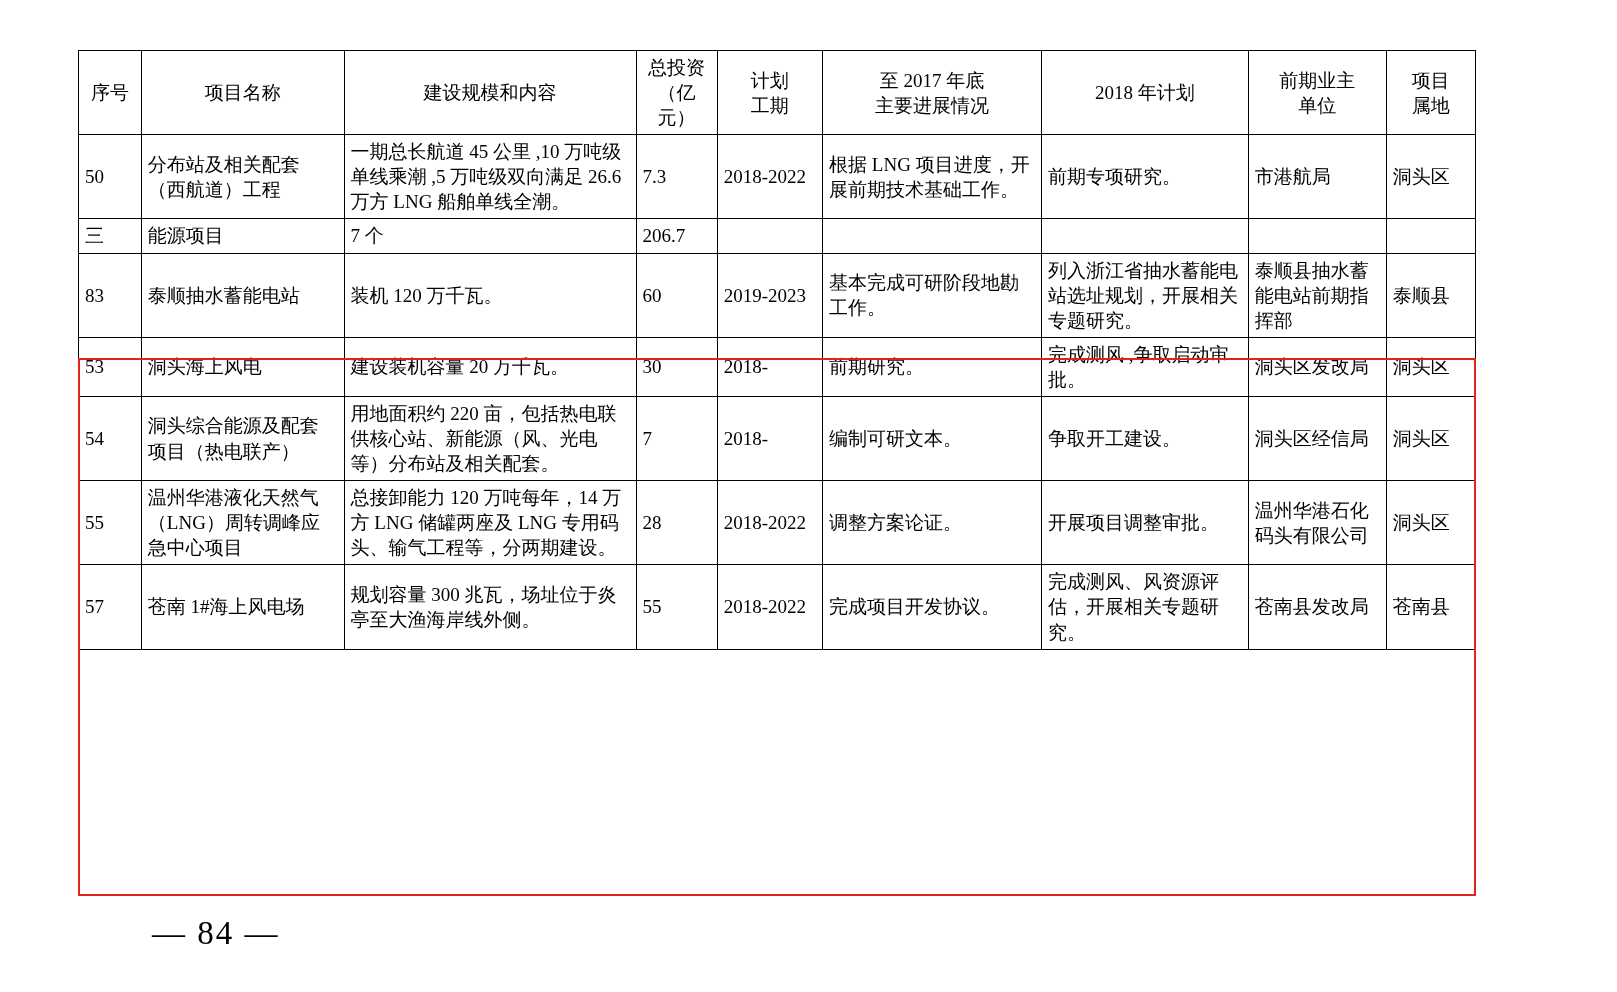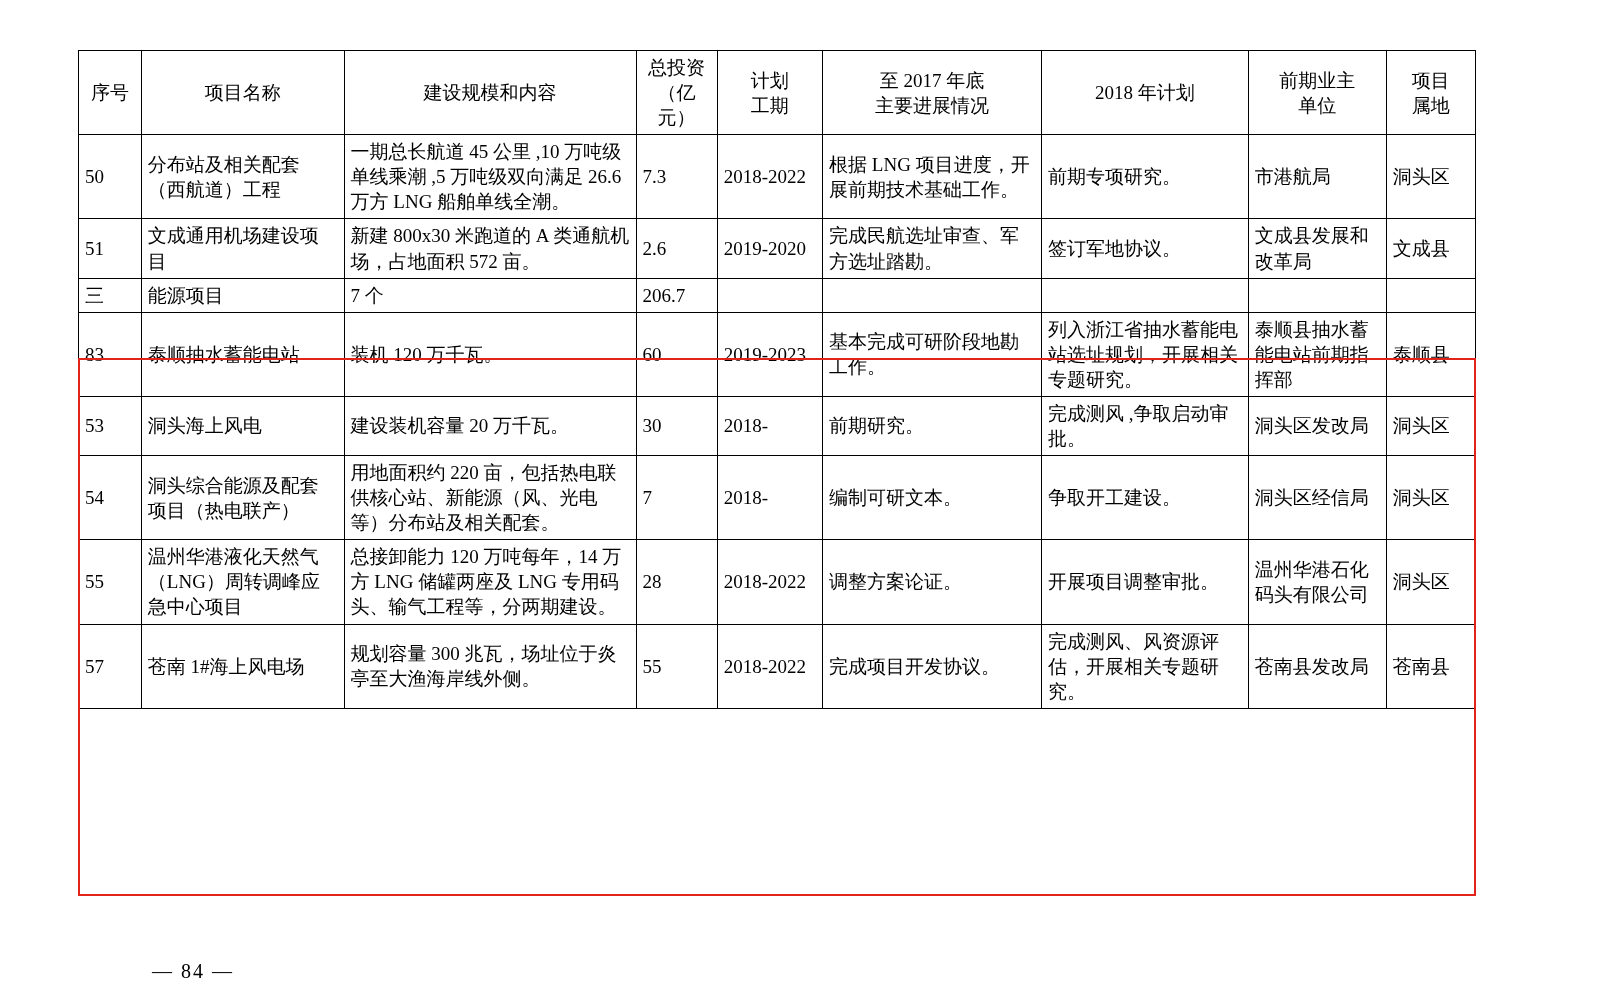--- a/index.html
+++ b/index.html
@@ -63,22 +63,22 @@
     top: 358px;
     width: 1398px;
     height: 538px;
     border: 2px solid #e2231a;
     box-sizing: border-box;
     pointer-events: none;
   }
   .page-number {
     position: absolute;
     left: 152px;
-    top: 960px;
-    font-size: 20px;
+    top: 915px;
+    font-size: 33px;
     letter-spacing: 2px;
     text-align: right;
   }
   .hdr-two-line span { display: block; }
 </style>
 </head>
 <body>
 
 <div class="page">
 
@@ -128,31 +128,20 @@
           <td class="lft">分布站及相关配套（西航道）工程</td>
           <td class="lft">一期总长航道 45 公里 ,10 万吨级单线乘潮 ,5 万吨级双向满足 26.6 万方 LNG 船舶单线全潮。</td>
           <td class="ctr">7.3</td>
           <td class="ctr">2018-2022</td>
           <td class="lft">根据 LNG 项目进度，开展前期技术基础工作。</td>
           <td class="lft">前期专项研究。</td>
           <td class="lft">市港航局</td>
           <td class="ctr">洞头区</td>
         </tr>
         <tr>
-          <td class="ctr">51</td>
-          <td class="lft">文成通用机场建设项目</td>
-          <td class="lft">新建 800x30 米跑道的 A 类通航机场，占地面积 572 亩。</td>
-          <td class="ctr">2.6</td>
-          <td class="ctr">2019-2020</td>
-          <td class="lft">完成民航选址审查、军方选址踏勘。</td>
-          <td class="lft">签订军地协议。</td>
-          <td class="lft">文成县发展和改革局</td>
-          <td class="ctr">文成县</td>
-        </tr>
-        <tr>
           <td class="ctr">三</td>
           <td class="lft">能源项目</td>
           <td class="lft">7 个</td>
           <td class="ctr">206.7</td>
           <td class="ctr"></td>
           <td class="lft"></td>
           <td class="lft"></td>
           <td class="lft"></td>
           <td class="ctr"></td>
         </tr>

